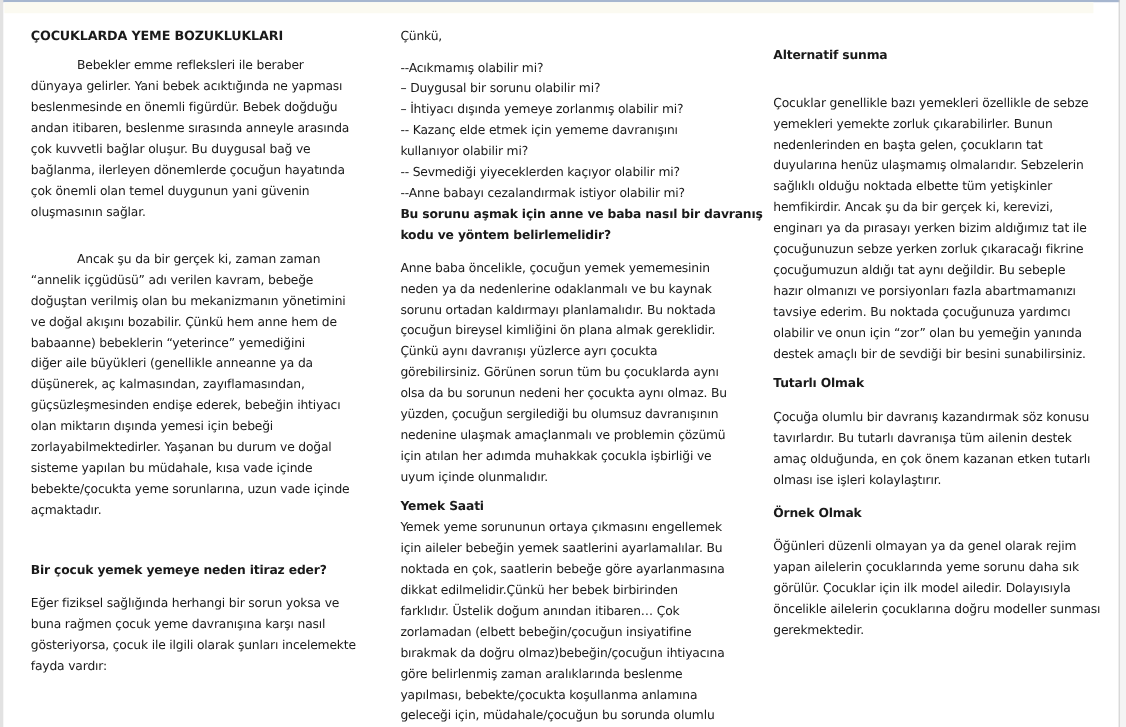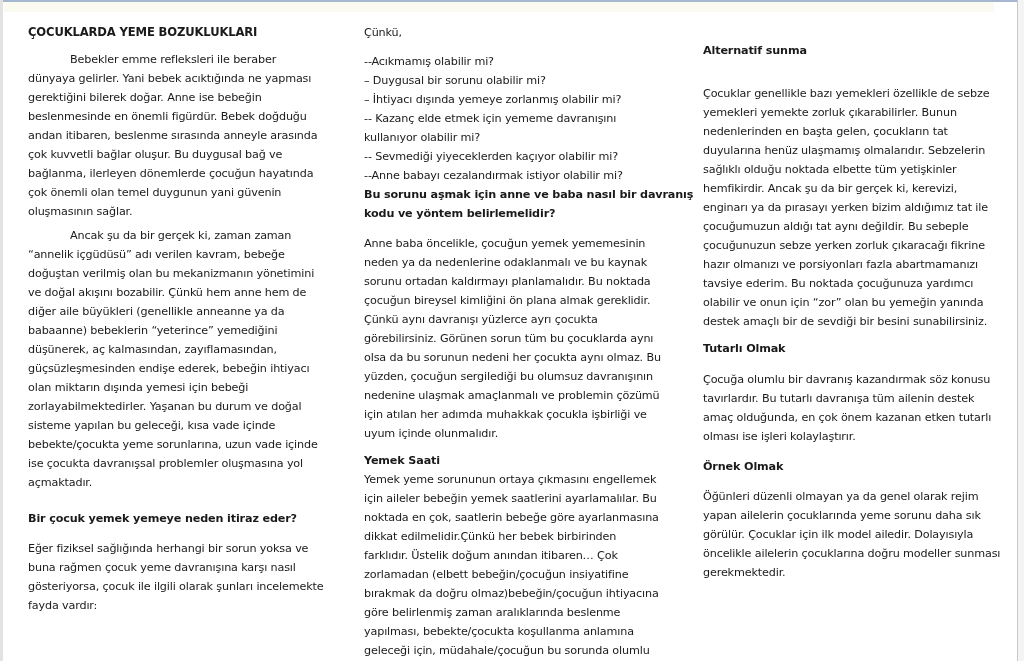--- a/index.html
+++ b/index.html
@@ -35,43 +35,41 @@
 <div class="rightpane"></div>
 
 <div class="page">
 
   <div class="col c1">
     <p class="title">ÇOCUKLARDA YEME BOZUKLUKLARI</p>
 
     <div class="blk" style="top:50px;">
       <p class="ind">Bebekler emme refleksleri ile beraber</p>
       <p>dünyaya gelirler. Yani bebek acıktığında ne yapması</p>
-      <p>gerektiğini bilerek doğar. Anne ise bebeğin</p>
       <p>beslenmesinde en önemli figürdür. Bebek doğduğu</p>
       <p>andan itibaren, beslenme sırasında anneyle arasında</p>
       <p>çok kuvvetli bağlar oluşur. Bu duygusal bağ ve</p>
       <p>bağlanma, ilerleyen dönemlerde çocuğun hayatında</p>
       <p>çok önemli olan temel duygunun yani güvenin</p>
       <p>oluşmasının sağlar.</p>
     </div>
 
     <div class="blk" style="top:226px;">
       <p class="ind">Ancak şu da bir gerçek ki, zaman zaman</p>
       <p>“annelik içgüdüsü” adı verilen kavram, bebeğe</p>
       <p>doğuştan verilmiş olan bu mekanizmanın yönetimini</p>
       <p>ve doğal akışını bozabilir. Çünkü hem anne hem de</p>
+      <p>babaanne) bebeklerin “yeterince” yemediğini</p>
       <p>diğer aile büyükleri (genellikle anneanne ya da</p>
-      <p>babaanne) bebeklerin “yeterince” yemediğini</p>
       <p>düşünerek, aç kalmasından, zayıflamasından,</p>
       <p>güçsüzleşmesinden endişe ederek, bebeğin ihtiyacı</p>
       <p>olan miktarın dışında yemesi için bebeği</p>
       <p>zorlayabilmektedirler. Yaşanan bu durum ve doğal</p>
-      <p>sisteme yapılan bu geleceği, kısa vade içinde</p>
+      <p>sisteme yapılan bu müdahale, kısa vade içinde</p>
       <p>bebekte/çocukta yeme sorunlarına, uzun vade içinde</p>
-      <p>ise çocukta davranışsal problemler oluşmasına yol</p>
       <p>açmaktadır.</p>
     </div>
 
     <p class="blk b" style="top:509px;">Bir çocuk  yemek yemeye neden itiraz eder?</p>
 
     <div class="blk" style="top:539px;">
       <p>Eğer fiziksel sağlığında herhangi bir sorun yoksa ve</p>
       <p>buna rağmen çocuk yeme davranışına karşı nasıl</p>
       <p>gösteriyorsa, çocuk ile ilgili olarak şunları incelemekte</p>
       <p>fayda vardır:</p>
@@ -127,22 +125,22 @@
     <p class="blk b" style="top:41px;">Alternatif sunma</p>
 
     <div class="blk" style="top:84px;">
       <p>Çocuklar genellikle bazı yemekleri özellikle de sebze</p>
       <p>yemekleri yemekte zorluk çıkarabilirler. Bunun</p>
       <p>nedenlerinden en başta gelen, çocukların tat</p>
       <p>duyularına henüz ulaşmamış olmalarıdır. Sebzelerin</p>
       <p>sağlıklı olduğu noktada elbette tüm yetişkinler</p>
       <p>hemfikirdir. Ancak şu da bir gerçek ki, kerevizi,</p>
       <p>enginarı ya da pırasayı yerken bizim aldığımız tat ile</p>
+      <p>çocuğunuzun sebze yerken zorluk çıkaracağı fikrine</p>
       <p>çocuğumuzun aldığı tat aynı değildir. Bu sebeple</p>
-      <p>çocuğunuzun sebze yerken zorluk çıkaracağı fikrine</p>
       <p>hazır olmanızı ve porsiyonları fazla abartmamanızı</p>
       <p>tavsiye ederim. Bu noktada çocuğunuza yardımcı</p>
       <p>olabilir ve onun için “zor” olan bu yemeğin yanında</p>
       <p>destek amaçlı bir de sevdiği bir besini sunabilirsiniz.</p>
     </div>
 
     <p class="blk b" style="top:339px;">Tutarlı Olmak</p>
 
     <div class="blk" style="top:370px;">
       <p>Çocuğa olumlu bir davranış kazandırmak söz konusu</p>

